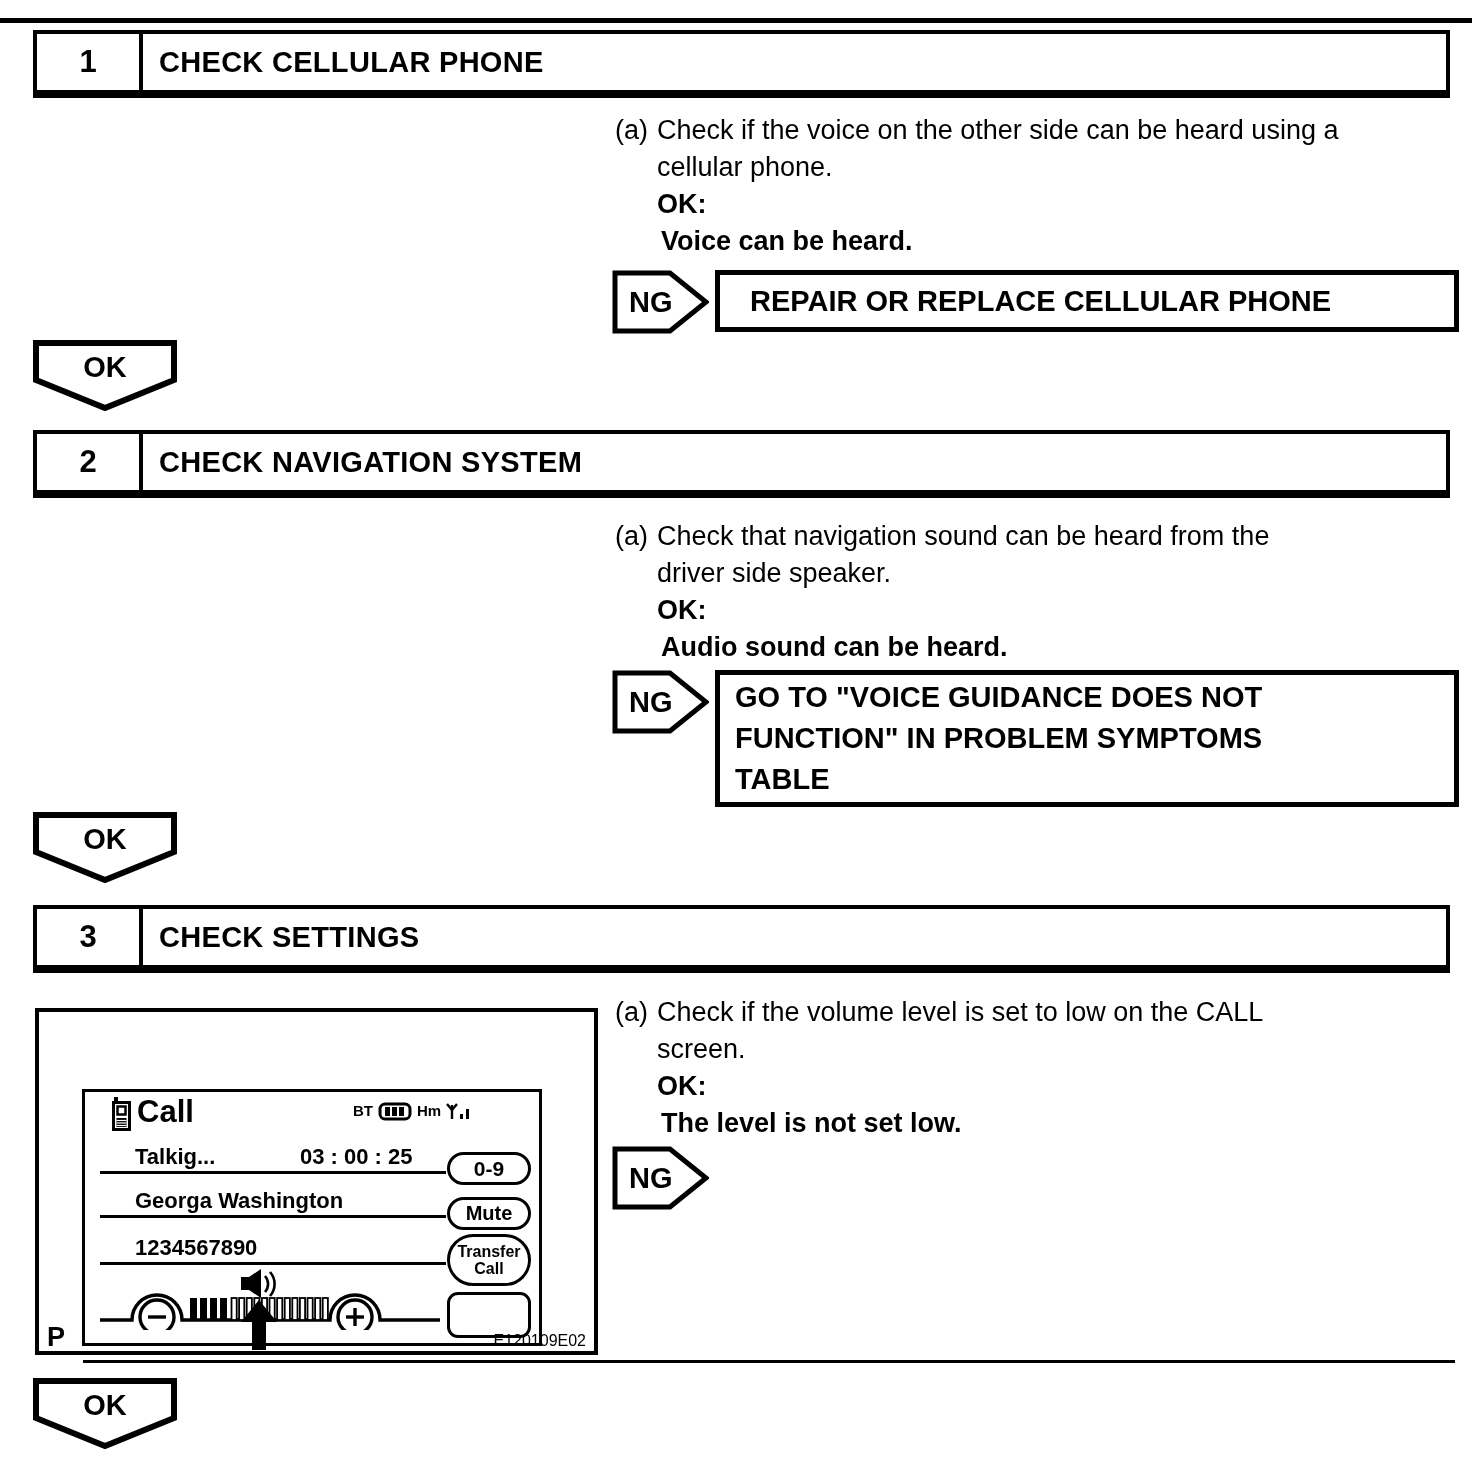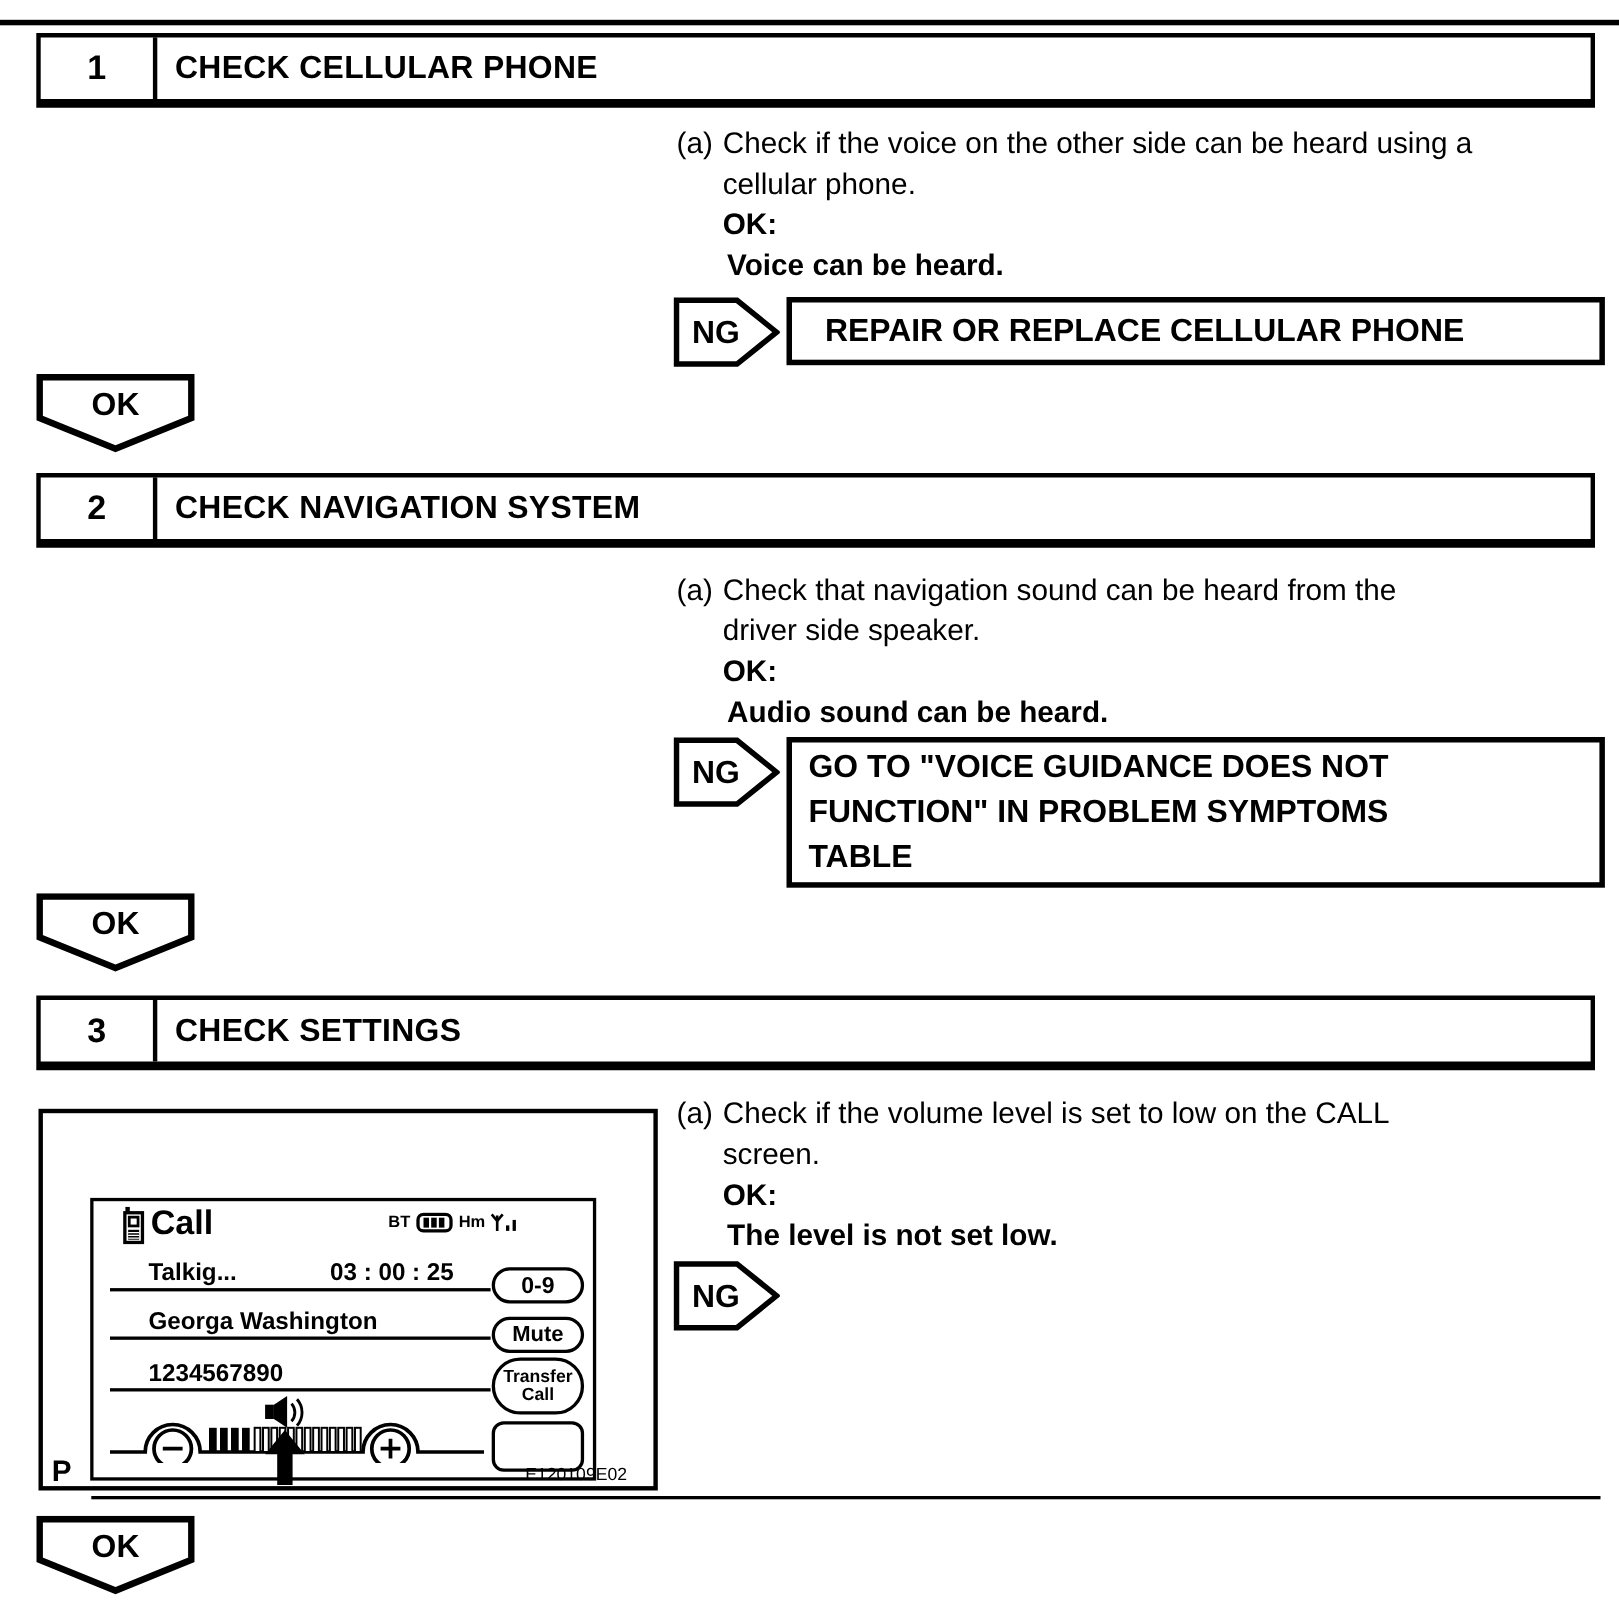--- a/index.html
+++ b/index.html
@@ -62,21 +62,21 @@
     display:flex;align-items:center;justify-content:center;text-align:center;
     font-weight:bold;background:#fff;
   }
   .pill.b1{top:60px;height:33px;font-size:21px;}
   .pill.b2{top:105px;height:33px;font-size:20px;}
   .pill.b3{top:142px;height:52px;border-radius:26px;font-size:16px;line-height:17px;white-space:pre-line;}
   .pill.b4{top:200px;height:46px;border-radius:11px;}
   .vol{position:absolute;left:10px;top:176px;}
   .fig-arrow{position:absolute;left:201px;top:288px;}
   .fig-p{position:absolute;left:8px;top:310px;font-weight:bold;font-size:27px;}
-  .fig-code{position:absolute;right:24px;top:320px;font-size:16px;}
+  .fig-code{position:absolute;right:8px;top:320px;font-size:16px;}
 </style>
 </head>
 <body>
 
 <div class="rule" style="left:0;top:18px;width:1472px;height:5px;"></div>
 <div class="rule" style="left:83px;top:1360px;width:1372px;height:3px;"></div>
 
 <div class="step-header" style="top:30px;">
   <div class="step-num">1</div>
   <div class="step-title">CHECK CELLULAR PHONE</div>

